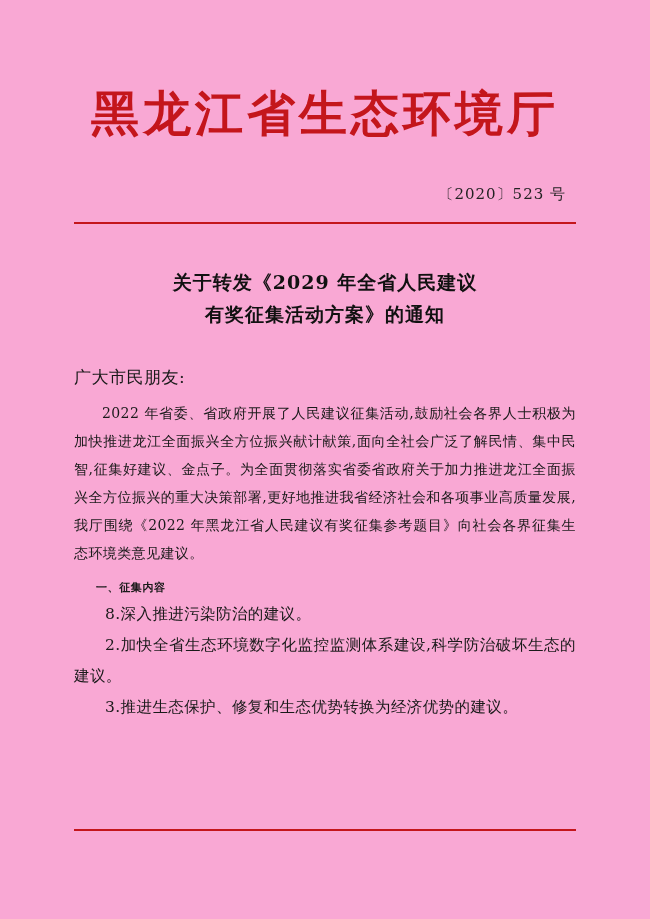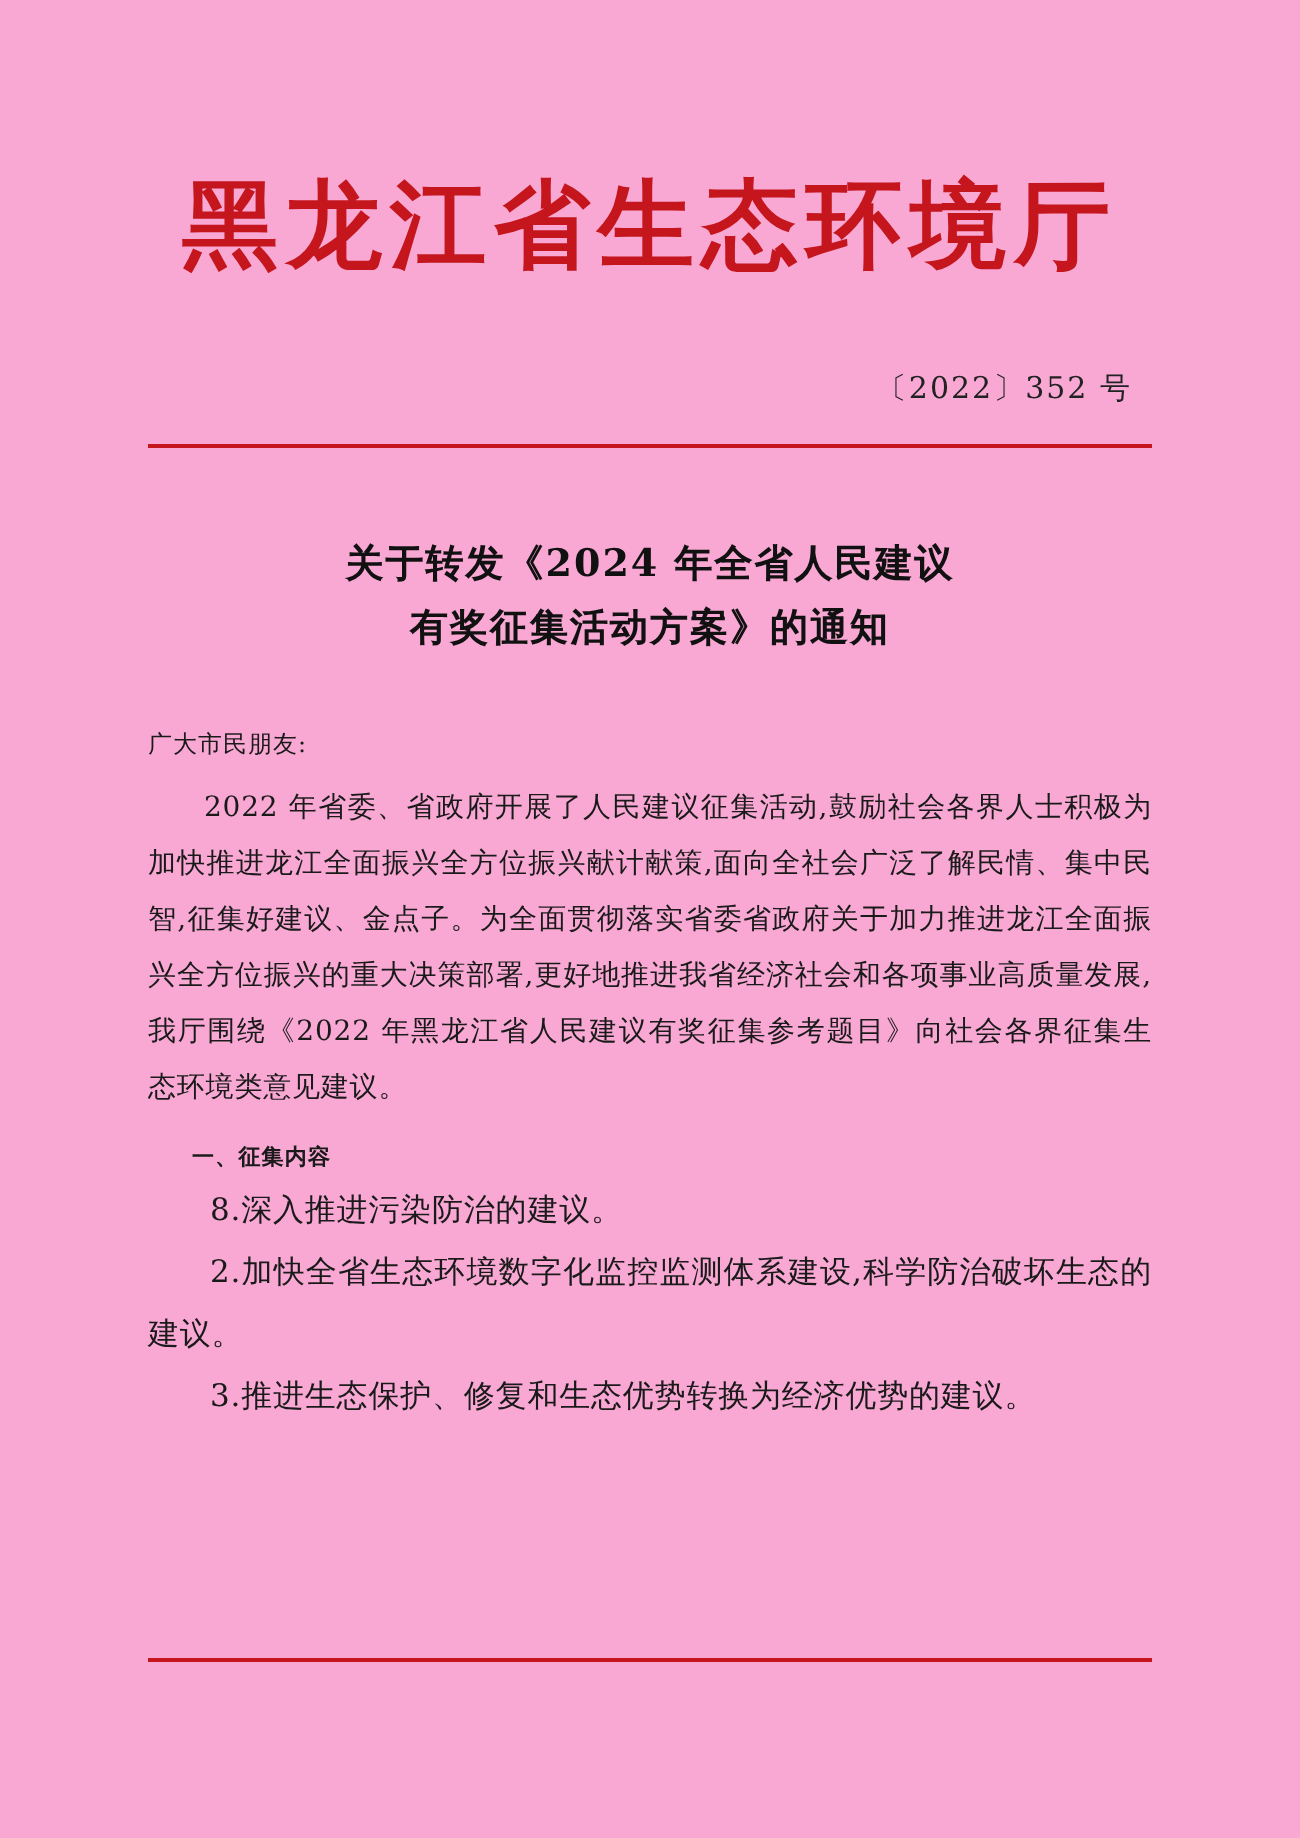--- a/index.html
+++ b/index.html
@@ -59,21 +59,21 @@
     font-size: 19px;
     line-height: 1.7;
     letter-spacing: 1px;
     color: #111;
   }
   .doc-title .line2 {
     display: block;
   }
   .salutation {
     margin-top: 30px;
-    font-size: 12px;
+    font-size: 17px;
     letter-spacing: 0.5px;
     line-height: 1.9;
   }
   p.para {
     margin: 6px 0 0 0;
     font-size: 14px;
     line-height: 2.0;
     text-align: justify;
     text-justify: inter-ideograph;
     letter-spacing: 0.4px;
@@ -109,29 +109,29 @@
 </head>
 <body>
 
 <div class="page">
 
   <div class="letterhead">
     <div class="letterhead-title">黑龙江省生态环境厅</div>
   </div>
 
   <div class="doc-number-row">
-    <span>〔2022〕352 号</span>
+    <span>〔2020〕523 号</span>
   </div>
 
   <div class="red-rule"></div>
 
   <div class="content">
 
     <div class="doc-title">
-      <span class="line1">关于转发《2024 年全省人民建议</span>
+      <span class="line1">关于转发《2029 年全省人民建议</span>
       <span class="line2">有奖征集活动方案》的通知</span>
     </div>
 
     <div class="salutation">广大市民朋友:</div>
 
     <p class="para">2022 年省委、省政府开展了人民建议征集活动,鼓励社会各界人士积极为加快推进龙江全面振兴全方位振兴献计献策,面向全社会广泛了解民情、集中民智,征集好建议、金点子。为全面贯彻落实省委省政府关于加力推进龙江全面振兴全方位振兴的重大决策部署,更好地推进我省经济社会和各项事业高质量发展,我厅围绕《2022 年黑龙江省人民建议有奖征集参考题目》向社会各界征集生态环境类意见建议。</p>
 
     <p class="section-heading">一、征集内容</p>
 
     <p class="item">8.深入推进污染防治的建议。</p>

